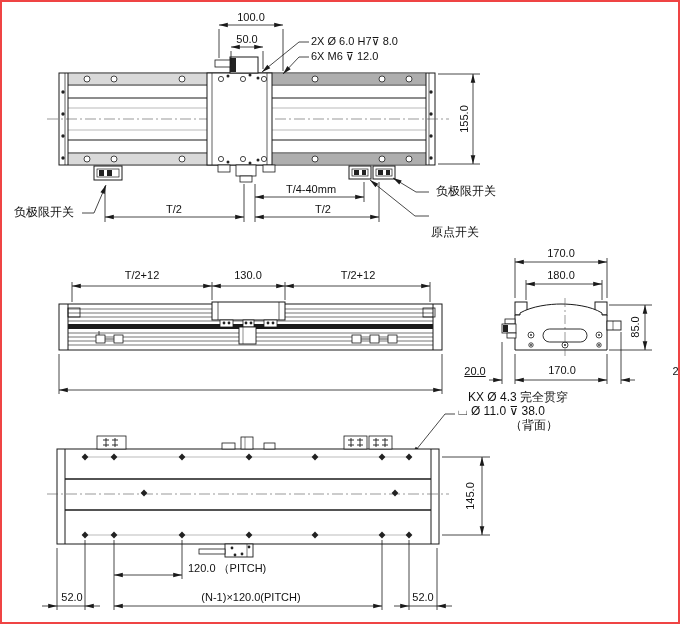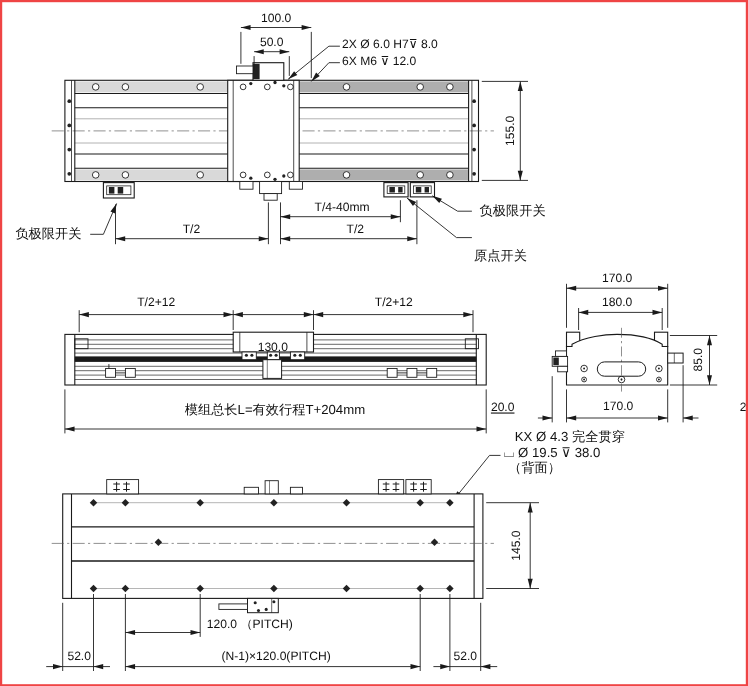--- a/index.html
+++ b/index.html
@@ -374,34 +374,33 @@
   <div class="d" style="left:309px;top:48px;">6X M6 ⊽ 12.0</div>
   <div class="vtext" style="left:442px;top:111px;">155.0</div>
   <div class="d c" style="left:150px;top:201px;width:44px;">T/2</div>
   <div class="d c" style="left:278px;top:181px;width:62px;">T/4-40mm</div>
   <div class="d c" style="left:298px;top:201px;width:46px;">T/2</div>
   <div class="d cjk" style="left:12px;top:204px;">负极限开关</div>
   <div class="d cjk" style="left:434px;top:183px;">负极限开关</div>
   <div class="d cjk" style="left:429px;top:224px;">原点开关</div>
 
   <div class="d c" style="left:110px;top:267px;width:60px;">T/2+12</div>
-  <div class="d c" style="left:222px;top:267px;width:48px;margin-top:41px;">130.0</div>
+  <div class="d c" style="left:222px;top:267px;width:48px;">130.0</div>
   <div class="d c" style="left:326px;top:267px;width:60px;">T/2+12</div>
-  <div class="d c cjk" style="left:128px;top:364px;width:240px;">模组总长L=有效行程T+204mm</div>
 
   <div class="d c" style="left:535px;top:245px;width:48px;">170.0</div>
   <div class="d c" style="left:535px;top:267px;width:48px;">180.0</div>
   <div class="vtext" style="left:613px;top:319px;">85.0</div>
-  <div class="d c" style="left:438px;top:363px;width:34px;text-decoration:underline;">20.0</div>
+  <div class="d c" style="left:456px;top:363px;width:34px;text-decoration:underline;">20.0</div>
   <div class="d c" style="left:539px;top:362px;width:42px;">170.0</div>
   <div class="d c" style="left:656px;top:363px;width:36px;text-align:right;">25.7</div>
 
   <div class="d cjk" style="left:466px;top:389px;">KX Ø 4.3 完全贯穿</div>
-  <div class="d cjk" style="left:456px;top:403px;">⌴ Ø 19.5 ⊽ 38.0</div>
-  <div class="d cjk" style="left:460px;top:417px;">（背面）</div>
+  <div class="d cjk" style="left:456px;top:403px;">⌴ Ø 11.0 ⊽ 38.0</div>
+  <div class="d cjk" style="left:508px;top:417px;">（背面）</div>
 
   <div class="vtext" style="left:448px;top:488px;">145.0</div>
   <div class="d" style="left:186px;top:560px;">120.0 （PITCH)</div>
   <div class="d c" style="left:184px;top:589px;width:130px;">(N-1)×120.0(PITCH)</div>
   <div class="d c" style="left:54px;top:589px;width:32px;">52.0</div>
   <div class="d c" style="left:404px;top:589px;width:34px;">52.0</div>
 
 </div>
 
 </body></html>

